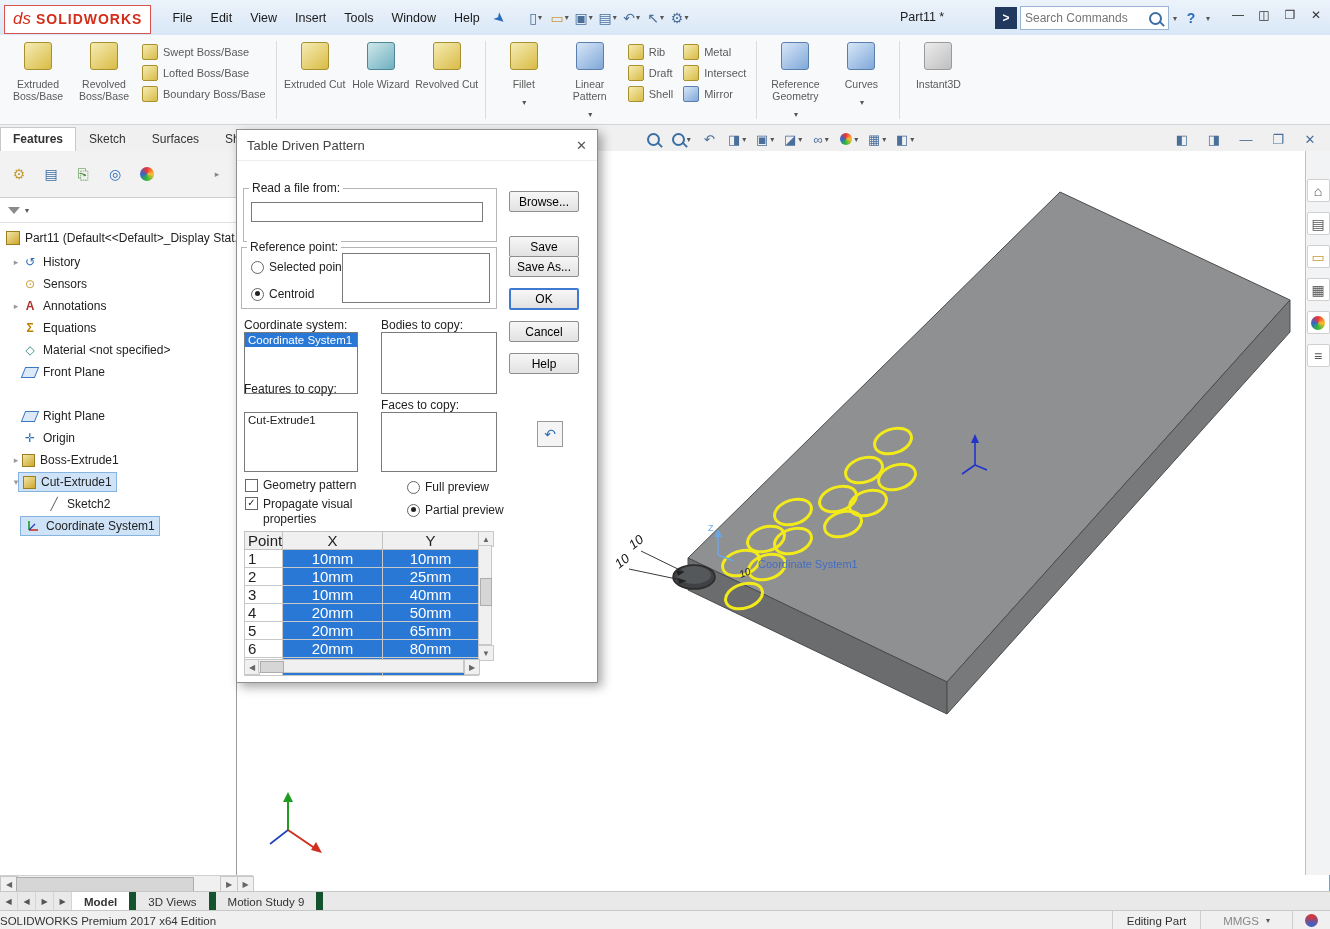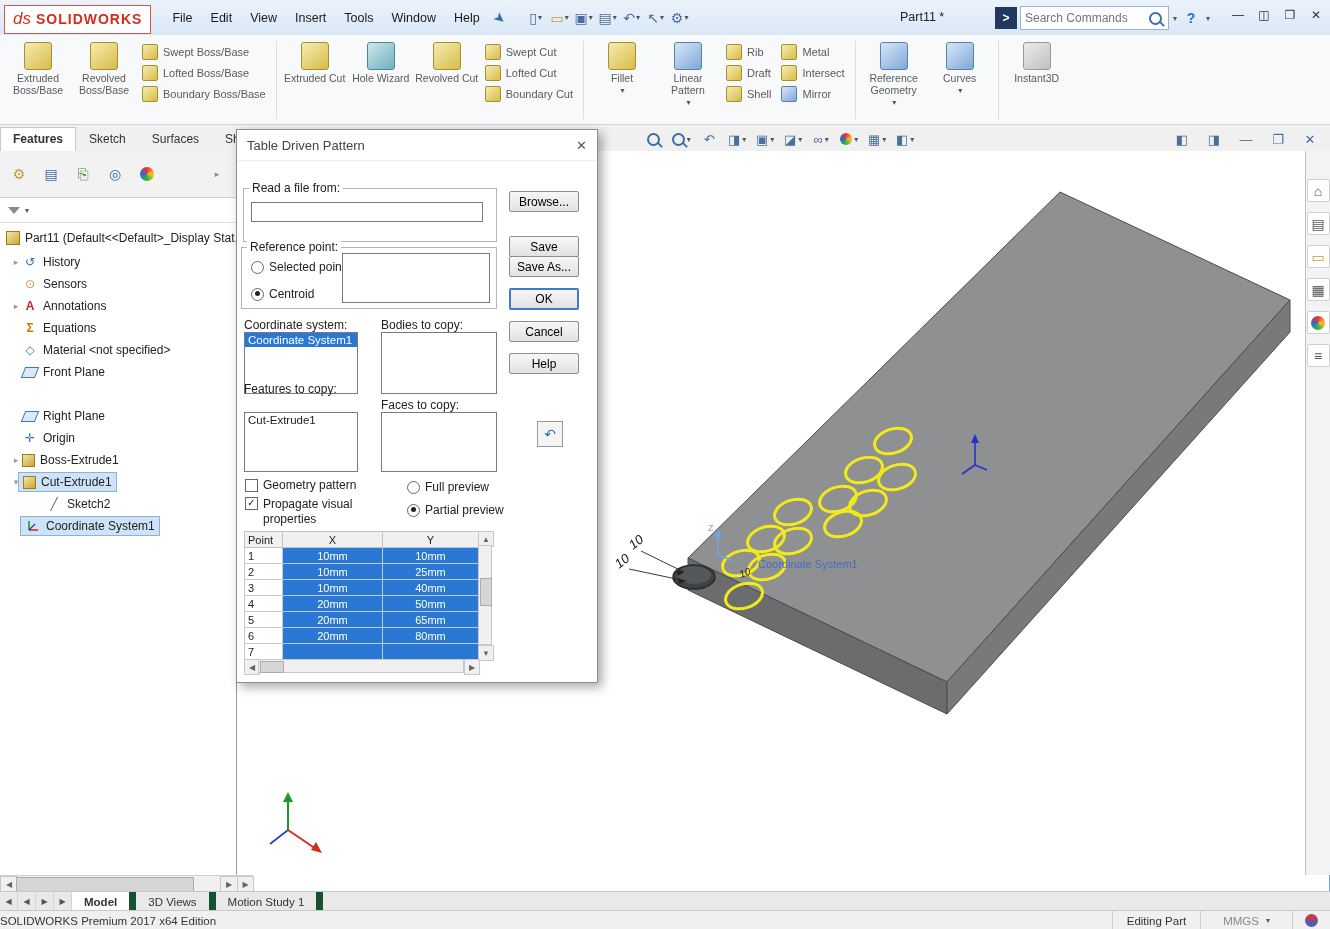--- a/index.html
+++ b/index.html
@@ -18,21 +18,21 @@
   #logo-mark{color:#d42e1b;font-weight:normal;font-style:italic;font-size:17px}
   #logo-text{color:#d42e1b;font-weight:bold;letter-spacing:1px;font-size:14px}
   #search-box{display:flex;align-items:center;background:#fff;border:1px solid #9ab4d4;height:22px}
   #search-box input{border:none;outline:none;width:118px;font-size:12px;padding:0 4px;font-family:inherit;color:#444}
   .mag{display:inline-block;width:9px;height:9px;border:2px solid #3a6ea5;border-radius:50%;position:relative}
   .mag::after{content:"";position:absolute;width:6px;height:2px;background:#3a6ea5;transform:rotate(45deg);right:-5px;bottom:-2px}
   
   #ribbon{left:0;top:35px;width:1330px;height:90px;background:#f8f9fa;border-bottom:1px solid #d5d5d5;display:flex;align-items:flex-start;padding-top:4px;box-sizing:border-box}
   .rgroup{display:flex;align-items:flex-start;gap:2px;padding:0 6px}
   .rsep{width:1px;height:78px;background:#dcdcdc;margin-top:2px}
-  .rlarge{width:64px;display:flex;flex-direction:column;align-items:center;gap:2px;padding:3px 0;border-radius:2px}
+  .rlarge{width:64px;display:flex;flex-direction:column;align-items:center;gap:8px;padding:3px 0;border-radius:2px}
   .rlarge .lbl{font-size:10.5px;line-height:1.15;color:#5a5a5a;text-align:center}
   .ricon{width:26px;height:26px;border-radius:3px}
   .ri-gold{background:linear-gradient(140deg,#f5ecb4,#d9bb45);border:1px solid #a8902e}
   .ri-teal{background:linear-gradient(140deg,#cfe7ea,#6fb0c0);border:1px solid #4f8696}
   .ri-blue{background:linear-gradient(140deg,#d8e6f8,#7fa8d8);border:1px solid #5b7fad}
   .ri-gray{background:linear-gradient(140deg,#ececec,#bfbfbf);border:1px solid #9a9a9a}
   .rstack{display:flex;flex-direction:column;gap:3px;padding-top:4px}
   .rsmall{display:flex;align-items:center;gap:5px;padding:1px 4px}
   .rsmall .mini{width:14px;height:14px;border-radius:2px}
   .rsmall .lbl{font-size:11px;color:#5a5a5a;white-space:nowrap}
@@ -65,21 +65,21 @@
   #dlg-title{height:30px;display:flex;align-items:center;justify-content:space-between;padding:0 10px;border-bottom:1px solid #eee}
   #dlg-title .t{color:#444;font-size:13px}
   .dbtn{position:absolute;left:272px;width:70px;height:21px;background:linear-gradient(#f7f7f7,#e2e2e2);border:1px solid #8e8e8e;border-radius:2px;font-size:12px;display:flex;align-items:center;justify-content:center;font-family:inherit}
   .dbtn.focus{border:2px solid #3f78d0;height:22px}
   .grp{position:absolute;border:1px solid #b5b5b5}
   .grp-lbl{position:absolute;background:#fff;padding:0 3px;font-size:12px}
   .listbox{position:absolute;background:#fff;border:1px solid #7a7a7a}
   .radio{display:inline-block;width:11px;height:11px;border:1px solid #666;border-radius:50%;background:#fff;position:relative;margin-right:5px;flex:none}
   .radio.on::after{content:"";position:absolute;left:2.5px;top:2.5px;width:5px;height:5px;border-radius:50%;background:#222}
   .cb{display:inline-block;width:11px;height:11px;border:1px solid #666;background:#fff;margin-right:5px;position:relative;flex:none;font-size:10px;line-height:10px;text-align:center;color:#222}
-  table.pts{border-collapse:collapse;table-layout:fixed;font-size:11px}
+  table.pts{border-collapse:collapse;table-layout:fixed;font-size:15px}
   table.pts th{background:#f0f0f0;border:1px solid #c2c2c2;font-weight:normal;height:15px;padding:0}
   table.pts td{border:1px solid #c8c8c8;height:15px;padding:0 3px;background:#fff}
   table.pts td.selblue{background:#2a78d6;color:#fff;text-align:center}
   .sb{background:#f0f0f0;border:1px solid #c8c8c8;position:absolute;display:flex;align-items:center;justify-content:center;color:#666;font-size:8px}
   .thumb{background:#d6d6d6;border:1px solid #adadad;position:absolute}
   
   #panel-hscroll{left:0;top:875px;width:253px;height:16px;background:#f0f0f0;border-top:1px solid #d0d0d0}
   #bottomtabs{left:0;top:891px;width:1330px;height:19px;background:#e9e9e9;border-top:1px solid #c6c6c6;display:flex;align-items:stretch}
   .btab{padding:2px 12px;font-size:11.5px;display:flex;align-items:center;border-right:7px solid #14532d;color:#333}
   .btab.active{background:#fff;font-weight:bold}
@@ -163,34 +163,20 @@
       <span class="ricon ri-gold"></span>
       <span class="lbl">Extruded Cut</span>
     </div>
     <div class="rlarge">
       <span class="ricon ri-teal"></span>
       <span class="lbl">Hole Wizard</span>
     </div>
     <div class="rlarge">
       <span class="ricon ri-gold"></span>
       <span class="lbl">Revolved Cut</span>
-    </div>
-    <div class="rstack">
-      <div class="rsmall">
-          <span class="mini ri-gold"></span>
-          <span class="lbl">Swept Cut</span>
-        </div>
-      <div class="rsmall">
-          <span class="mini ri-gold"></span>
-          <span class="lbl">Lofted Cut</span>
-        </div>
-      <div class="rsmall">
-          <span class="mini ri-gold"></span>
-          <span class="lbl">Boundary Cut</span>
-        </div>
     </div>
   </div>
   <div class="rsep"></div>
   <div class="rgroup">
     <div class="rlarge">
       <span class="ricon ri-gold"></span>
       <span class="lbl">Fillet</span>
         <span class="caret">▾</span>
     </div>
     <div class="rlarge">
@@ -565,21 +551,21 @@
   <div class="sb" style="left:237px;top:0;width:15px;height:15px">▶</div>
 </div>
 
 <div id="bottomtabs" class="abs">
   <span class="navbtn">◀</span>
   <span class="navbtn">◀</span>
   <span class="navbtn">▶</span>
   <span class="navbtn">▶</span>
   <span class="btab active">Model</span>
   <span class="btab">3D Views</span>
-  <span class="btab">Motion Study 1</span>
+  <span class="btab">Motion Study 9</span>
 </div>
 
 <div id="statusbar" class="abs">
   <span style="padding-left:0">SOLIDWORKS Premium 2017 x64 Edition</span>
   <span style="margin-left:auto;border-left:1px solid #cfcfcf;padding:0 14px;height:100%;display:flex;align-items:center">Editing Part</span>
   <span style="border-left:1px solid #cfcfcf;padding:0 22px;height:100%;display:flex;align-items:center;gap:6px;color:#888">
     <span>MMGS</span>
       <span class="caret">▾</span>
   </span>
   <span style="border-left:1px solid #cfcfcf;padding:0 12px;height:100%;display:flex;align-items:center">

